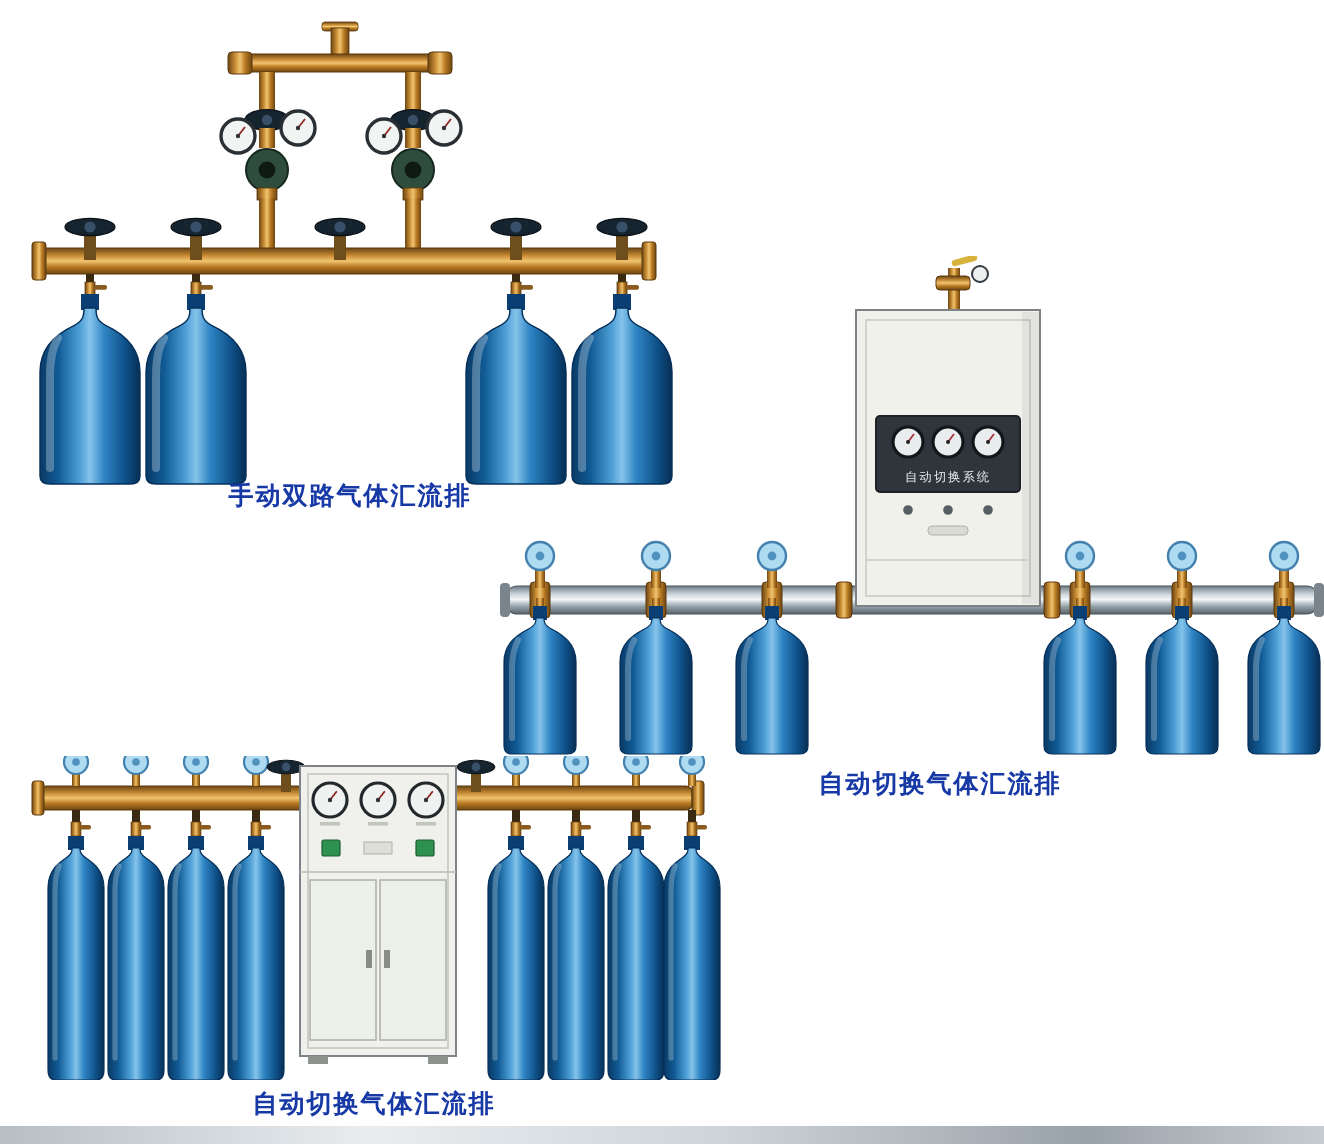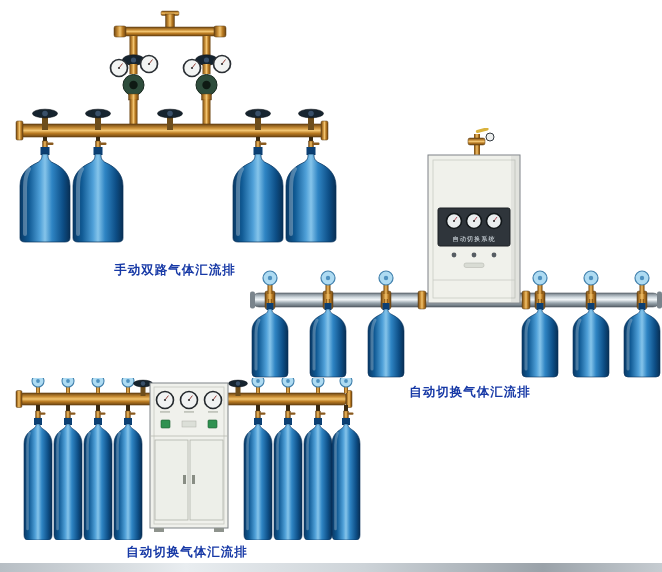--- a/index.html
+++ b/index.html
@@ -121,21 +121,21 @@
         <rect x="33" y="129" width="4" height="6" fill="#3a2a12"></rect>
         <rect x="86" y="129" width="4" height="6" fill="#3a2a12"></rect>
         <rect x="246" y="129" width="4" height="6" fill="#3a2a12"></rect>
         <rect x="299" y="129" width="4" height="6" fill="#3a2a12"></rect>
         <use href="#g1cyl" xlink:href="#g1cyl" transform="translate(35,146)"></use>
         <use href="#g1cyl" xlink:href="#g1cyl" transform="translate(88,146)"></use>
         <use href="#g1cyl" xlink:href="#g1cyl" transform="translate(248,146)"></use>
         <use href="#g1cyl" xlink:href="#g1cyl" transform="translate(301,146)"></use>
       </g>
     </svg>
-    <div class="caption" style="left:0;top:254px;width:330px;">手动双路气体汇流排</div>
+    <div class="caption" style="left:0;top:232px;width:330px;">手动双路气体汇流排</div>
   </section>
 
   <section class="product" style="left:250px;top:128px;width:412px;height:272px;">
     <svg width="412" height="254" viewBox="0 0 412 254" xmlns="http://www.w3.org/2000/svg" xmlns:xlink="http://www.w3.org/1999/xlink">
       <defs>
         <linearGradient id="g2bh" x1="0" y1="0" x2="0" y2="1">
           <stop offset="0" stop-color="#6e4612"></stop>
             <stop offset="0.3" stop-color="#c78c35"></stop>
           <stop offset="0.5" stop-color="#f1c470"></stop>
             <stop offset="0.72" stop-color="#b97a22"></stop>

